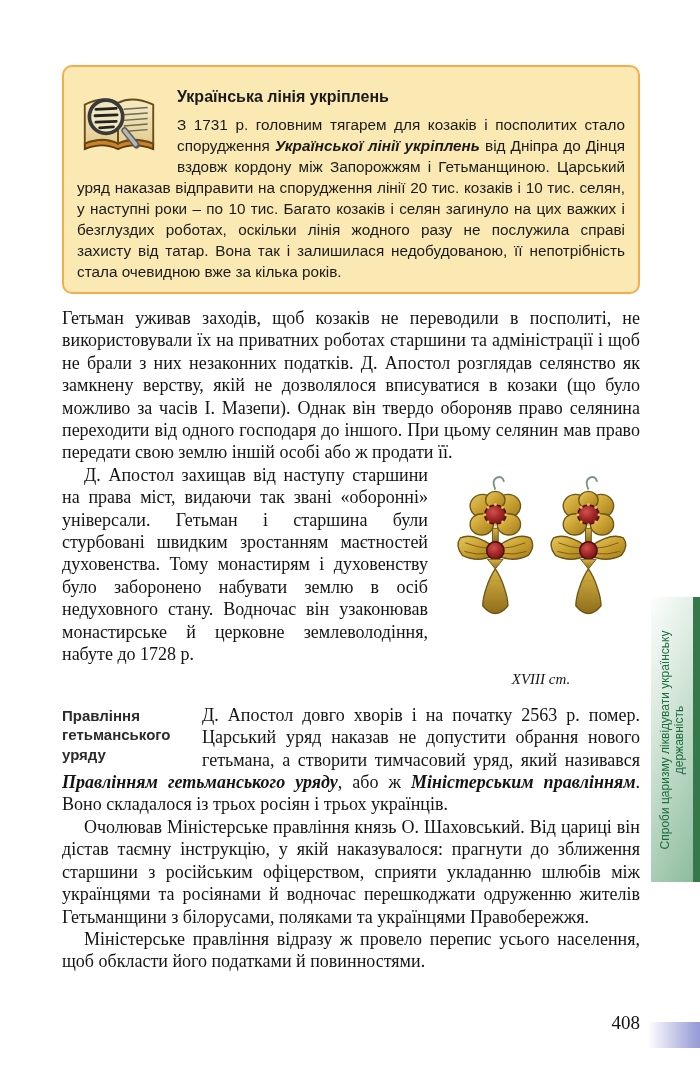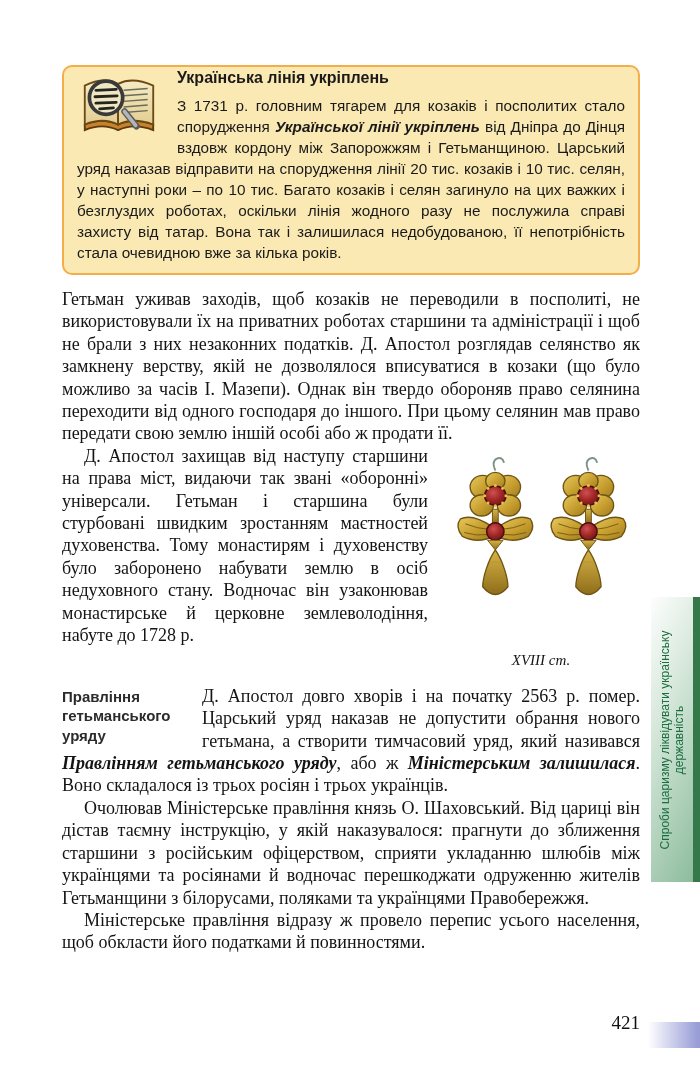--- a/index.html
+++ b/index.html
@@ -18,21 +18,21 @@
     top:65px;
     width:578px;
   }
   
   .infobox{
     box-sizing:border-box;
     width:578px;
     background:#FBE9B3;
     border:2px solid #F3AE4B;
     border-radius:10px;
-    padding:0 13px 10px 13px;
+    padding:19px 13px 10px 13px;
     font-family:"Liberation Sans","DejaVu Sans",sans-serif;
     font-size:15.3px;
     line-height:21px;
     color:#1a1a1a;
   }
   .infobox-icon{
     float:left;
     width:84px;
     height:74px;
     margin:2px 16px 2px 0;
@@ -236,28 +236,28 @@
           <div class="figure-caption">
             <div class="caption-italic">XVIII ст.</div>
           </div>
         </div>
         <p class="body-par indent">Д. Апостол захищав від наступу старшини на права міст, видаючи так звані «оборонні» універсали. Гетьман і старшина були стурбовані швидким зростанням маєтностей духовенства. Тому монастирям і духовенству було заборонено набувати землю в осіб недуховного стану. Водночас він узаконював монастирське й церковне землеволодіння, набуте до 1728 р.</p>
       </div>
     </div>
 
     <div class="section clearfix">
       <div class="section-heading">Правління гетьманського уряду</div>
-      <p class="body-par"><span>Д. Апостол довго хворів і на початку 2563 р. помер. Царський уряд наказав не допустити обрання нового гетьмана, а створити тимчасовий уряд, який називався </span><span class="serif-bi">Правлінням гетьманського уряду</span><span>, або ж </span><span class="serif-bi">Міністерським залишилася</span><span>. Воно складалося із трьох росіян і трьох українців.</span></p>
+      <p class="body-par"><span>Д. Апостол довго хворів і на початку 2563 р. помер. Царський уряд наказав не допустити обрання нового гетьмана, а створити тимчасовий уряд, який називався </span><span class="serif-bi">Правлінням гетьманського уряду</span><span>, або ж </span><span class="serif-bi">Міністерським правлінням</span><span>. Воно складалося із трьох росіян і трьох українців.</span></p>
       <p class="body-par indent">Очолював Міністерське правління князь О. Шаховський. Від цариці він дістав таємну інструкцію, у якій наказувалося: прагнути до зближення старшини з російським офіцерством, сприяти укладанню шлюбів між українцями та росіянами й водночас перешкоджати одруженню жителів Гетьманщини з білорусами, поляками та українцями Правобережжя.</p>
       <p class="body-par indent">Міністерське правління відразу ж провело перепис усього населення, щоб обкласти його податками й повинностями.</p>
     </div>
 
   </div>
 
-  <div class="page-number">421</div>
+  <div class="page-number">408</div>
 
   <div class="side-tab">
     <div class="side-tab-text">Спроби царизму ліквідувати українську державність</div>
   </div>
 
   <div class="corner-tab"></div>
 
 </div>
 
 </body></html>

